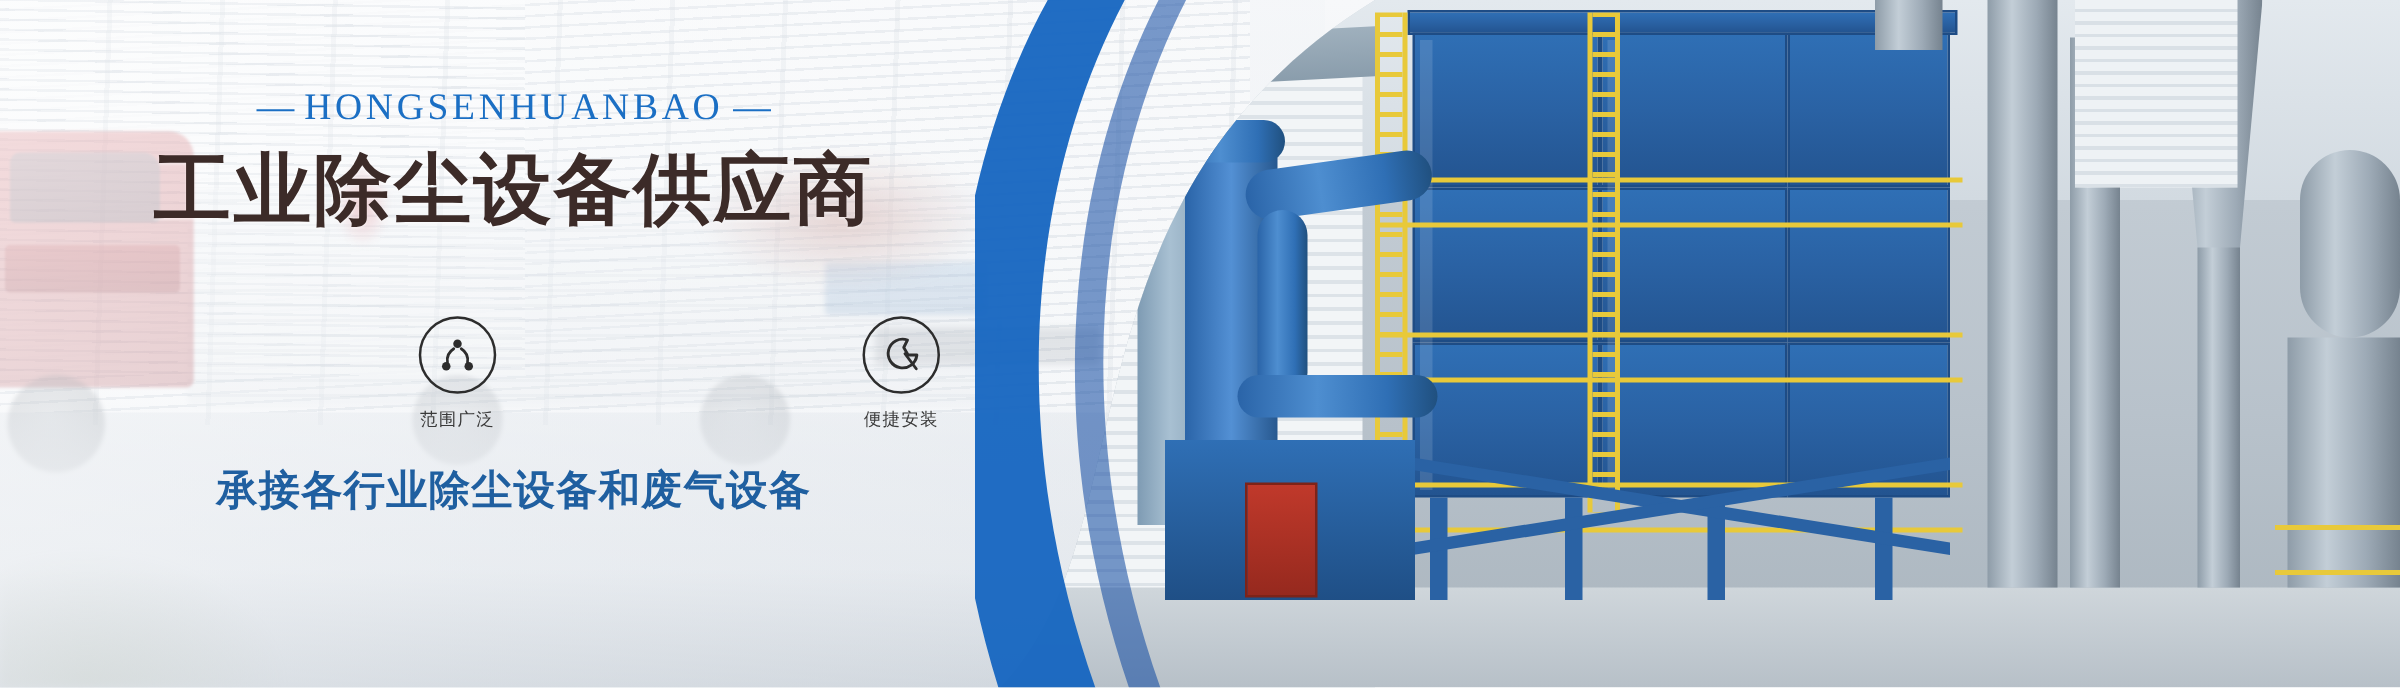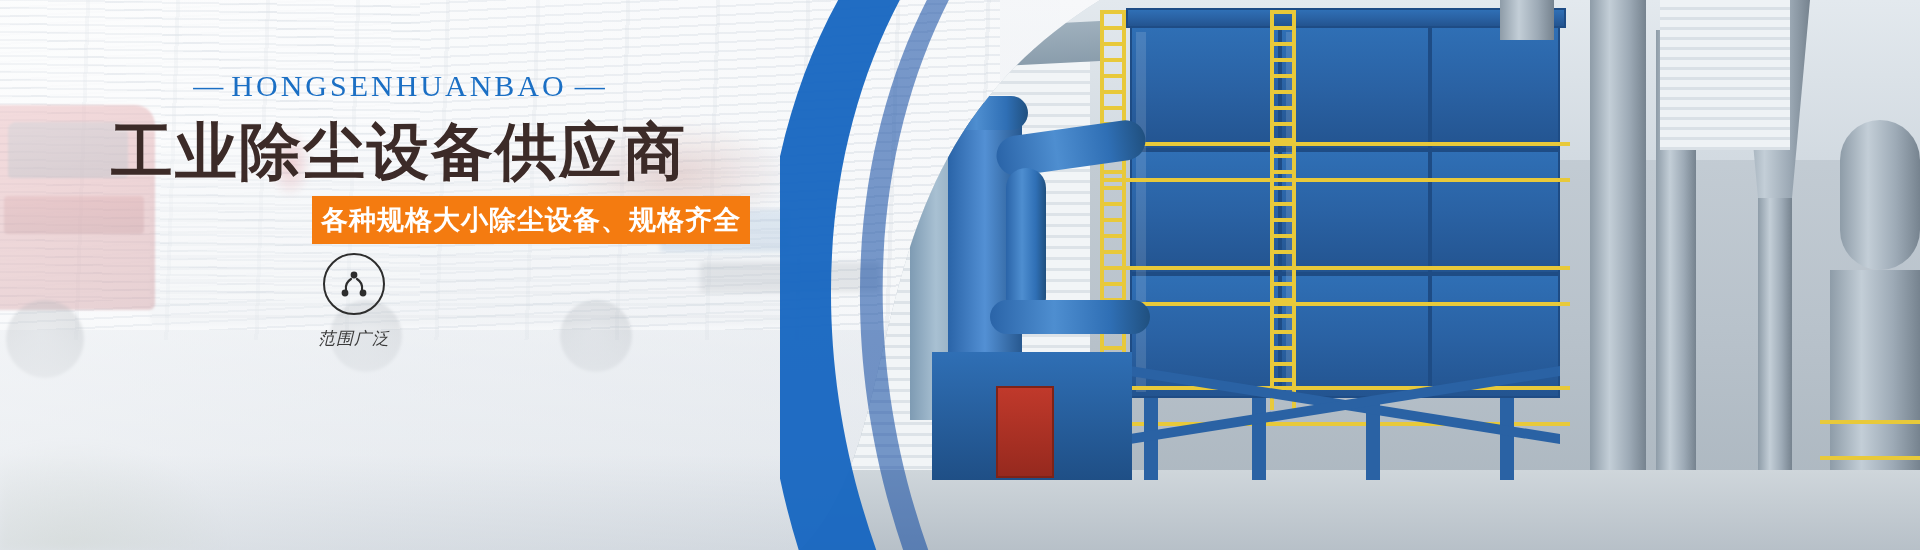--- a/index.html
+++ b/index.html
@@ -223,21 +223,21 @@
   }
 
   
   .swoosh {
     position:absolute; left:780px; top:-40px; width:420px; height:640px;
     pointer-events:none;
   }
 
   
   .content {
-    position:absolute; left:4px; top:0; width:820px; height:468px;
+    position:absolute; left:16px; top:0; width:820px; height:468px;
     z-index:40;
   }
   .eyebrow {
     position:absolute; top:69px; left:0; width:790px;
     text-align:center;
     font-family:"Liberation Serif", serif;
     font-size:30px; letter-spacing:3px;
     color:#1b6fc4;
     white-space:nowrap;
   }
@@ -268,23 +268,22 @@
   }
   .feat { width:100px; text-align:center; }
   .feat .circle {
     width:62px; height:62px; margin:0 auto;
     border:2px solid #2d2d2d;
     border-radius:50%;
     display:flex; align-items:center; justify-content:center;
   }
   .feat .flabel {
     margin-top:12px;
-    font-size:17px; color:#3a3a3a; letter-spacing:1px;
+    font-size:14px; color:#3a3a3a; letter-spacing:1px;
     white-space:nowrap;
-    font-style:italic;
   }
   .tagline {
     position:absolute; top:370px; left:0; width:790px;
     text-align:center;
     font-size:33px; font-weight:bold; letter-spacing:1px;
     color:#1f5fa0;
     white-space:nowrap;
   }
 </style>
 </head>
@@ -380,39 +379,46 @@
   </svg>
 
   <div class="content">
 
     <div class="eyebrow">
       <span class="dash">—</span><span>HONGSENHUANBAO</span><span class="dash">—</span>
     </div>
 
     <h1 class="headline">工业除尘设备供应商</h1>
 
-    <div class="orangebar">
-      <span>各种规格大小除尘设备、规格齐全</span>
-    </div>
 
     <div class="features">
 
       <div class="feat">
         <div class="circle">
           <svg width="34" height="34" viewBox="0 0 34 34">
             <path d="M9 23 A11 11 0 0 1 14 12" fill="none" stroke="#2d2d2d" stroke-width="2.2" stroke-linecap="round"></path>
             <path d="M25 23 A11 11 0 0 0 20 12" fill="none" stroke="#2d2d2d" stroke-width="2.2" stroke-linecap="round"></path>
             <circle cx="17" cy="8" r="3.4" fill="#2d2d2d"></circle>
             <circle cx="8" cy="26" r="3.4" fill="#2d2d2d"></circle>
             <circle cx="26" cy="26" r="3.4" fill="#2d2d2d"></circle>
           </svg>
         </div>
         <div class="flabel">范围广泛</div>
       </div>
 
 
+      <div class="feat">
+        <div class="circle">
+          <svg width="34" height="34" viewBox="0 0 34 34">
+            <path d="M22 5 A11.5 11.5 0 1 0 29.5 17 L22.5 17 L19 11 L22 5 Z" fill="none" stroke="#2d2d2d" stroke-width="2.3" stroke-linejoin="round"></path>
+            <path d="M20 16 L29 28" fill="none" stroke="#2d2d2d" stroke-width="2.3" stroke-linecap="round"></path>
+          </svg>
+        </div>
+        <div class="flabel">便捷安装</div>
+      </div>
 
 
     </div>
 
+    <div class="tagline">承接各行业除尘设备和废气设备</div>
   </div>
 
 </div>
 
 </body></html>

